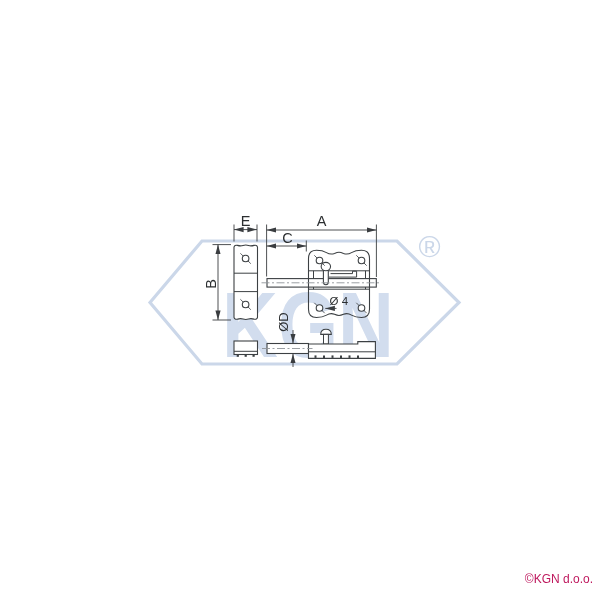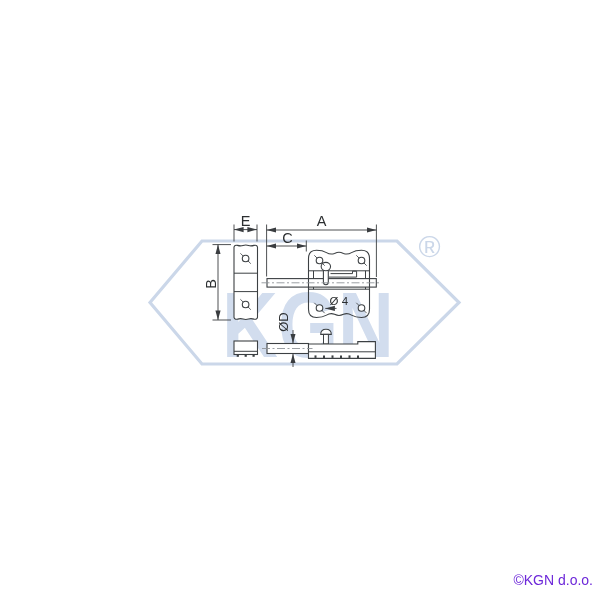--- a/index.html
+++ b/index.html
@@ -15,22 +15,22 @@
   }
   .dim-label { font-size: 14.5px; fill: #2c2f31; }
   .dim-label-small { font-size: 13px; fill: #2c2f31; }
   .anno-label { font-size: 11.5px; fill: #2c2f31; }
   .logo-text { font-weight: bold; font-size: 93px; }
   .reg-text { font-size: 30px; }
   .footer {
     position: absolute;
     top: 572px; right: 7px;
     display: flex; gap: 18px;
-    font-size: 14px;
-    color: #6d28d9;
+    font-size: 12px;
+    color: #be185d;
     white-space: nowrap;
   }
   .footer span { display: inline-block; }
 </style>
 </head>
 <body>
 
 <div class="canvas">
 
 <svg width="600" height="600" viewBox="0 0 600 600">

